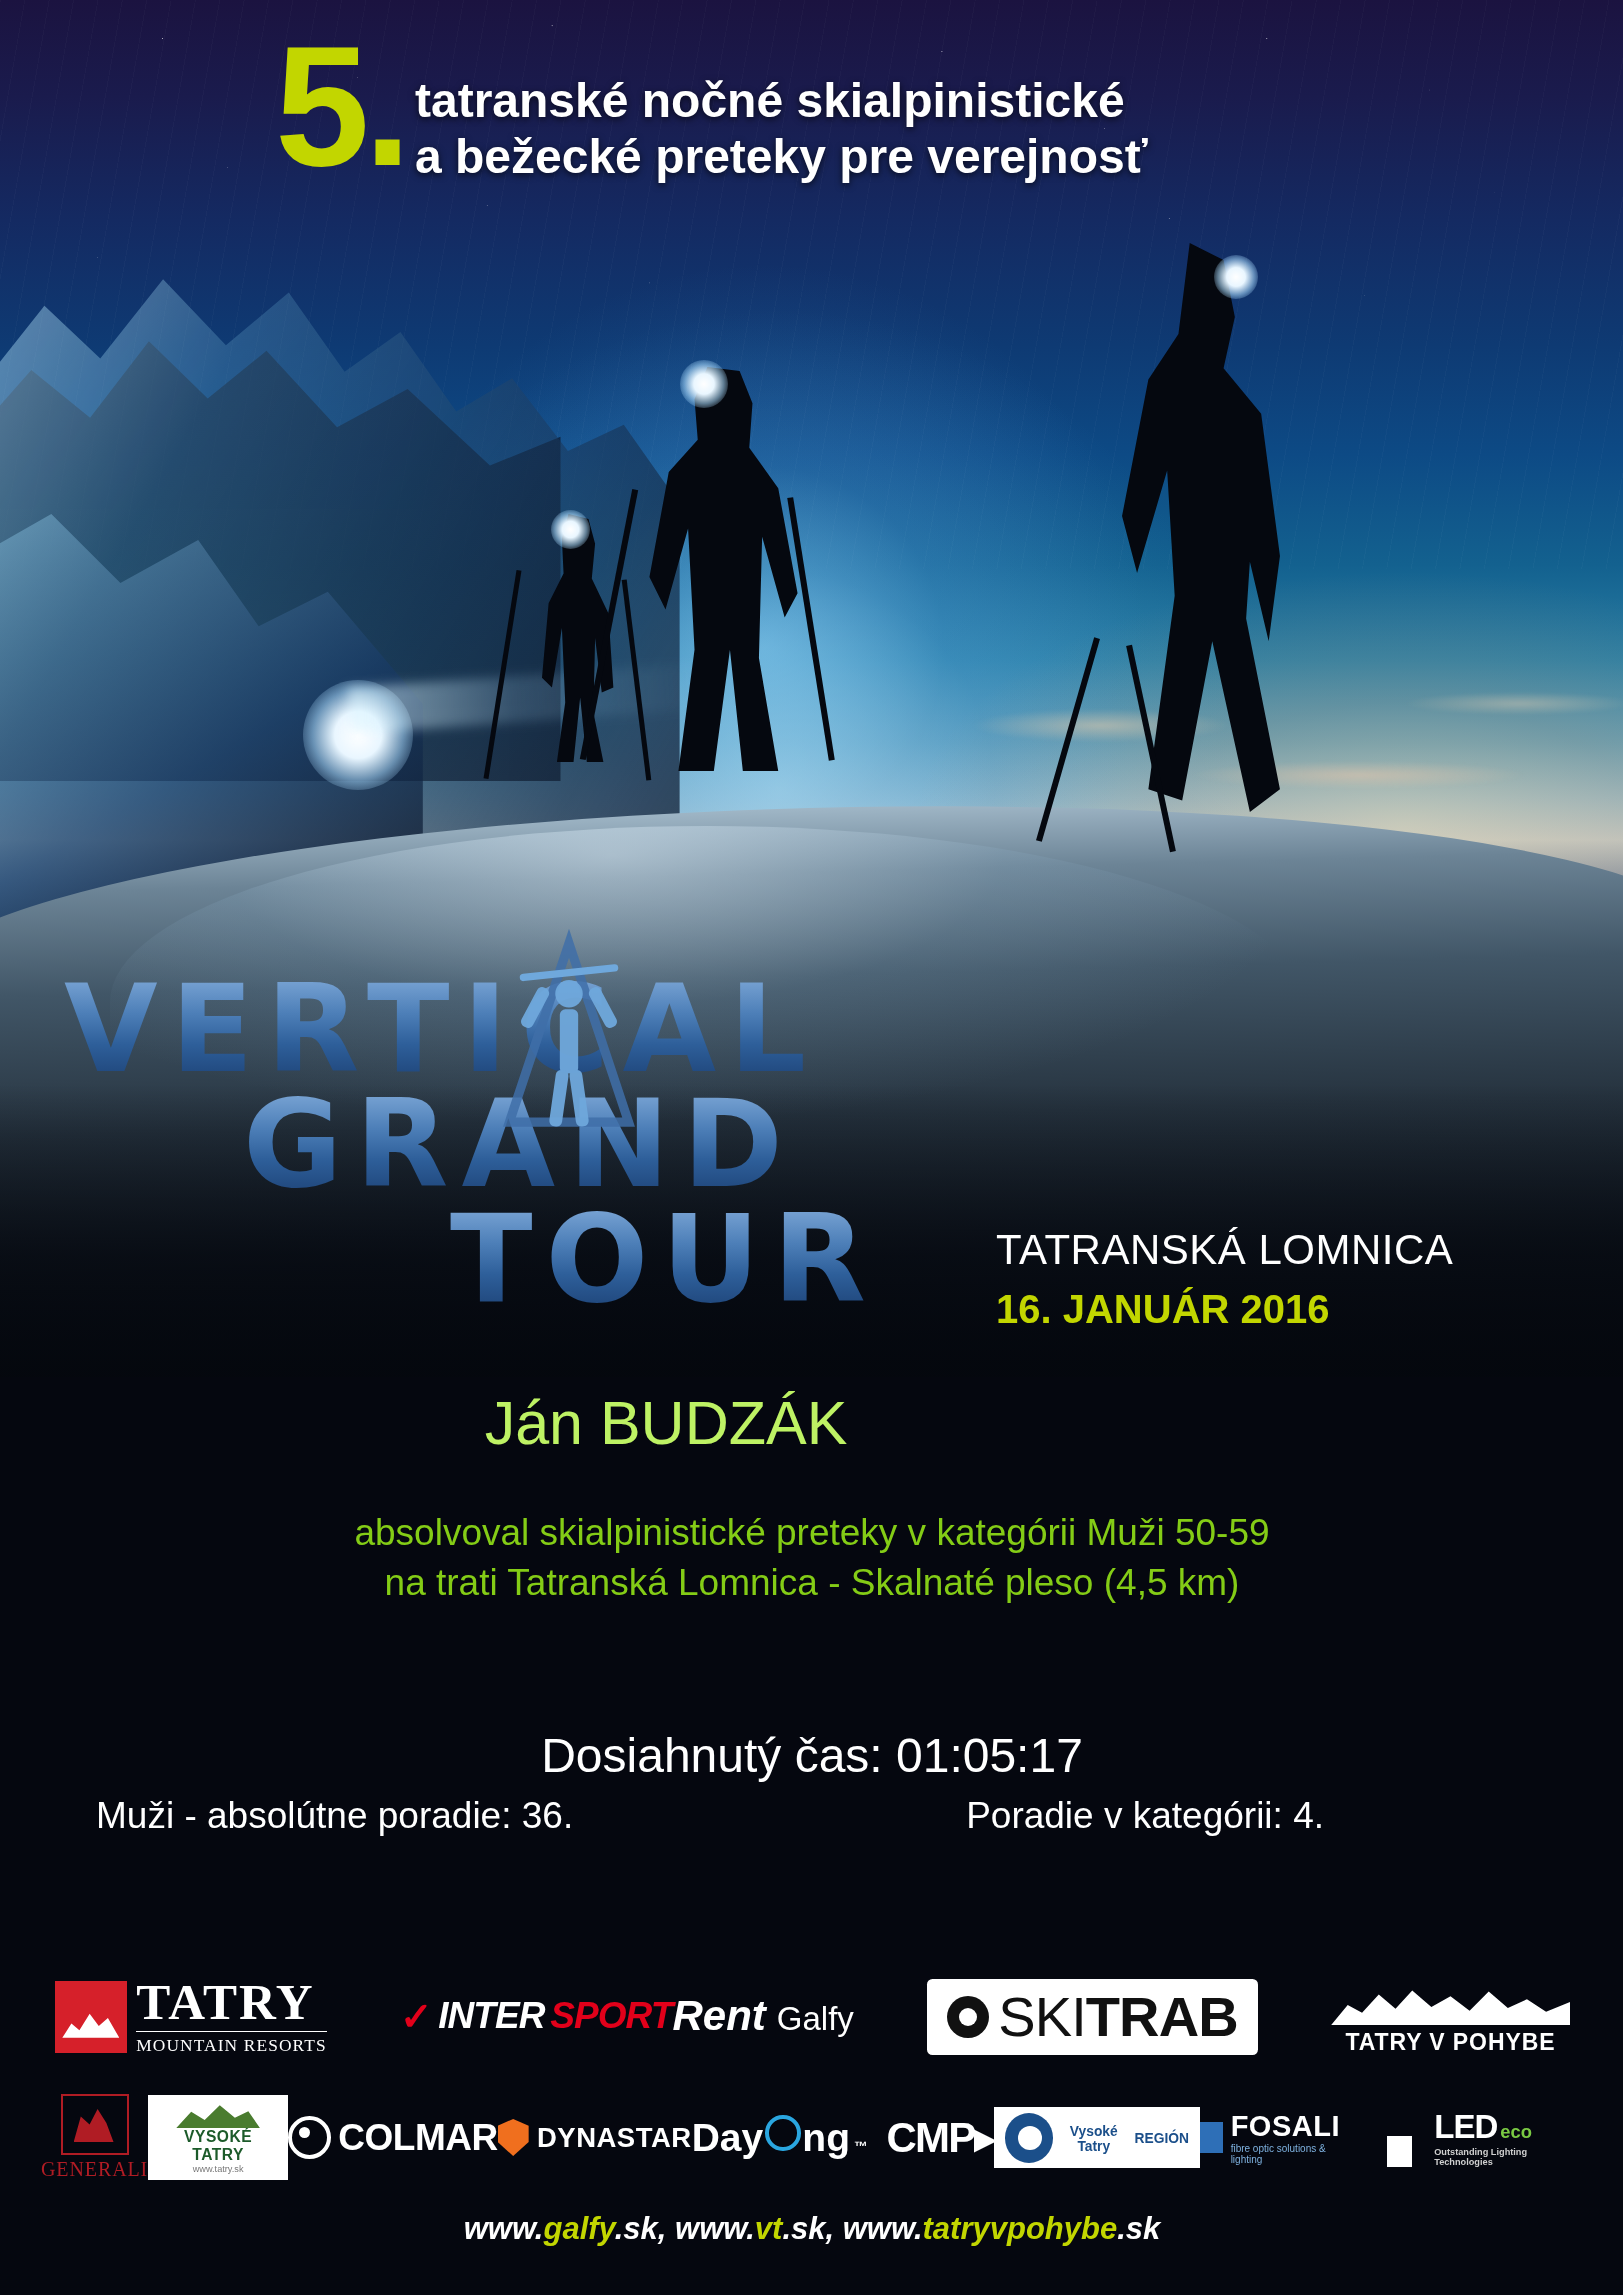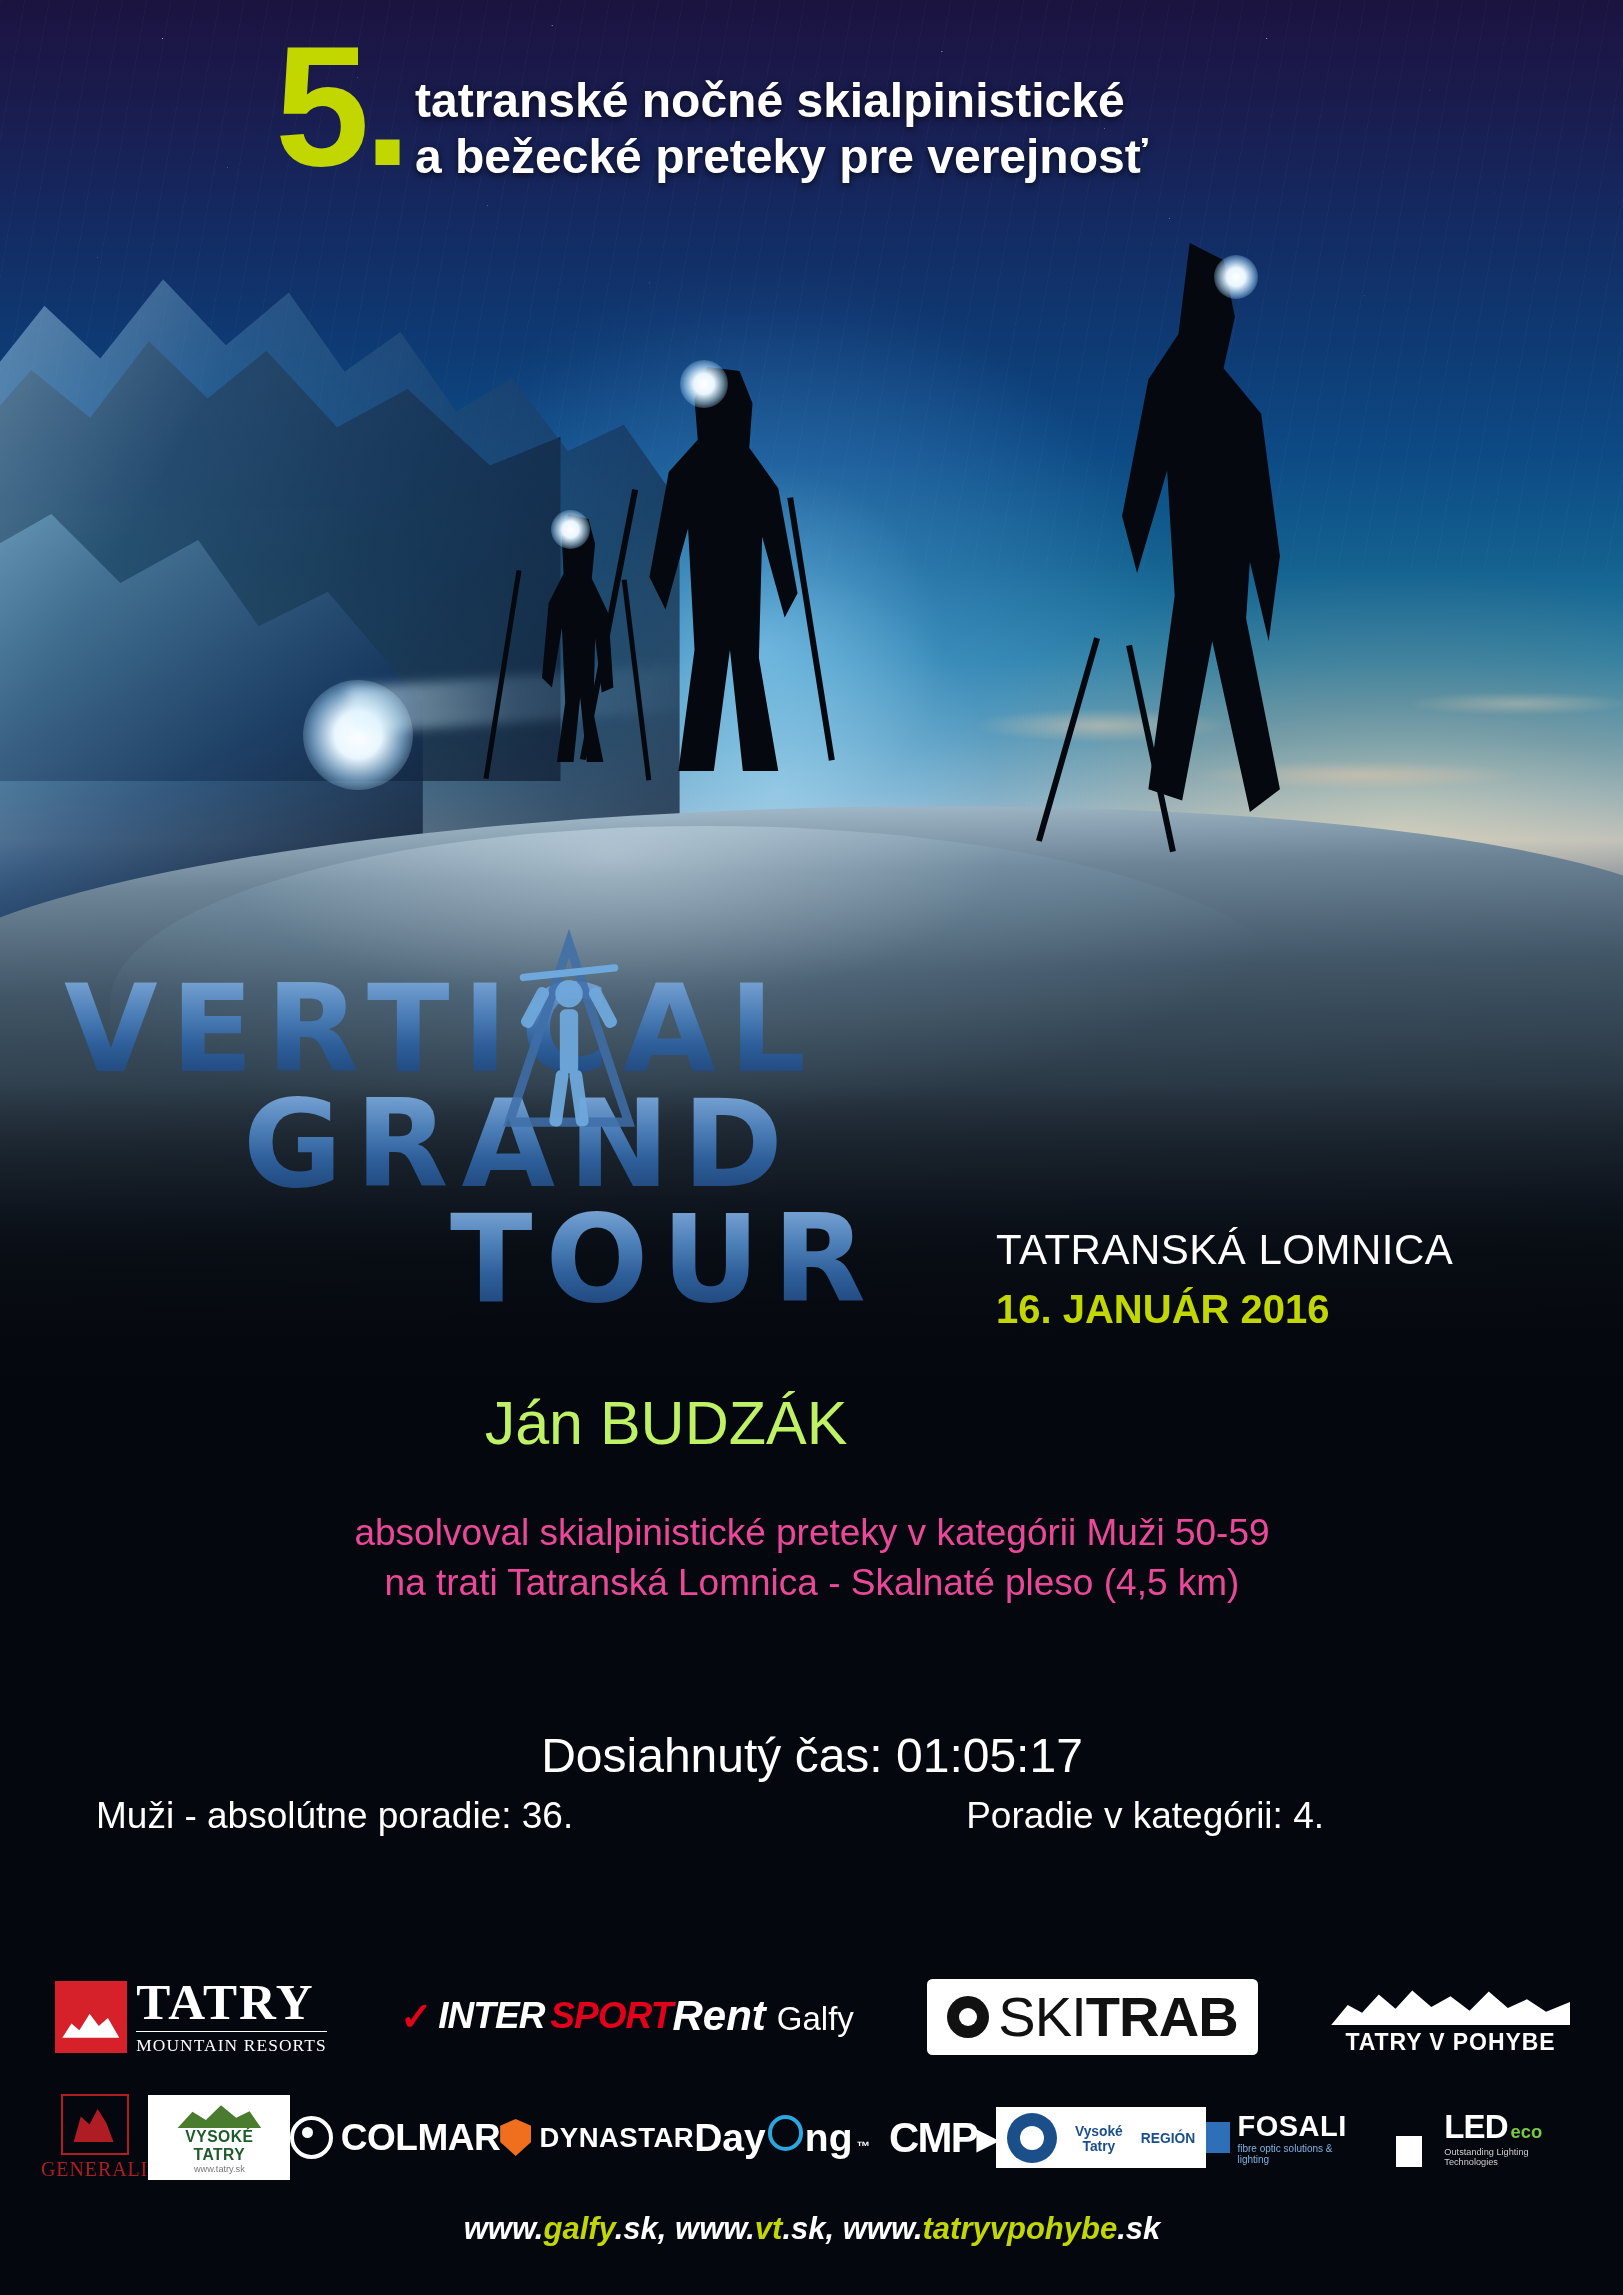--- a/index.html
+++ b/index.html
@@ -229,21 +229,21 @@
     left:0; top: 1388px; width: 1332px;
     text-align: center;
     color: #bef264;
     font-size: 61px;
     font-weight: 400;
   }
   .desc {
     position:absolute;
     left:0; top: 1508px; width: 1624px;
     text-align: center;
-    color: #ec4899;
+    color: #84cc16;
     font-size: 37px;
     line-height: 1.35;
   }
   .time {
     position:absolute;
     left:0; top: 1685px; width: 1624px;
     text-align: center;
     color: #fff;
     font-size: 48px;
     margin-top: 43px;
@@ -349,21 +349,21 @@
 
   .fosali { display:flex; align-items:center; gap:7.3px;}
   .fos-mark{width:24px;height:31px;background:#2e6fb7;}
   .fos-txt .a{color:#fff;font-size:29px;font-weight:700;letter-spacing:0.5px;}
   .fos-txt .b{color:#7fb2e0;font-size:10px;}
 
   .led { display:flex; align-items:flex-end; gap:22px;padding-left:30px;}
   .led-block{width:26px;height:31px;background:#fff;}
   .led-main{color:#fff;font-size:33px;font-weight:700;letter-spacing:-0.9px;}
   .led-eco{color:#7ac943;font-size:18.4px;font-weight:700;}
-  .led-sub{color:#cfcfcf;font-size:9.2px;margin-top:1.8px;}
+  .led-sub{color:#cfcfcf;font-size:9.2px;margin-top:1.8px;font-weight:bold;}
 
   .websites {
     position:absolute;
     left:0; top: 2211px; width: 1624px;
     text-align:center;
     color:#c2d600;
     font-size: 31px;
     font-weight: 700;
     font-style: italic;
   }

